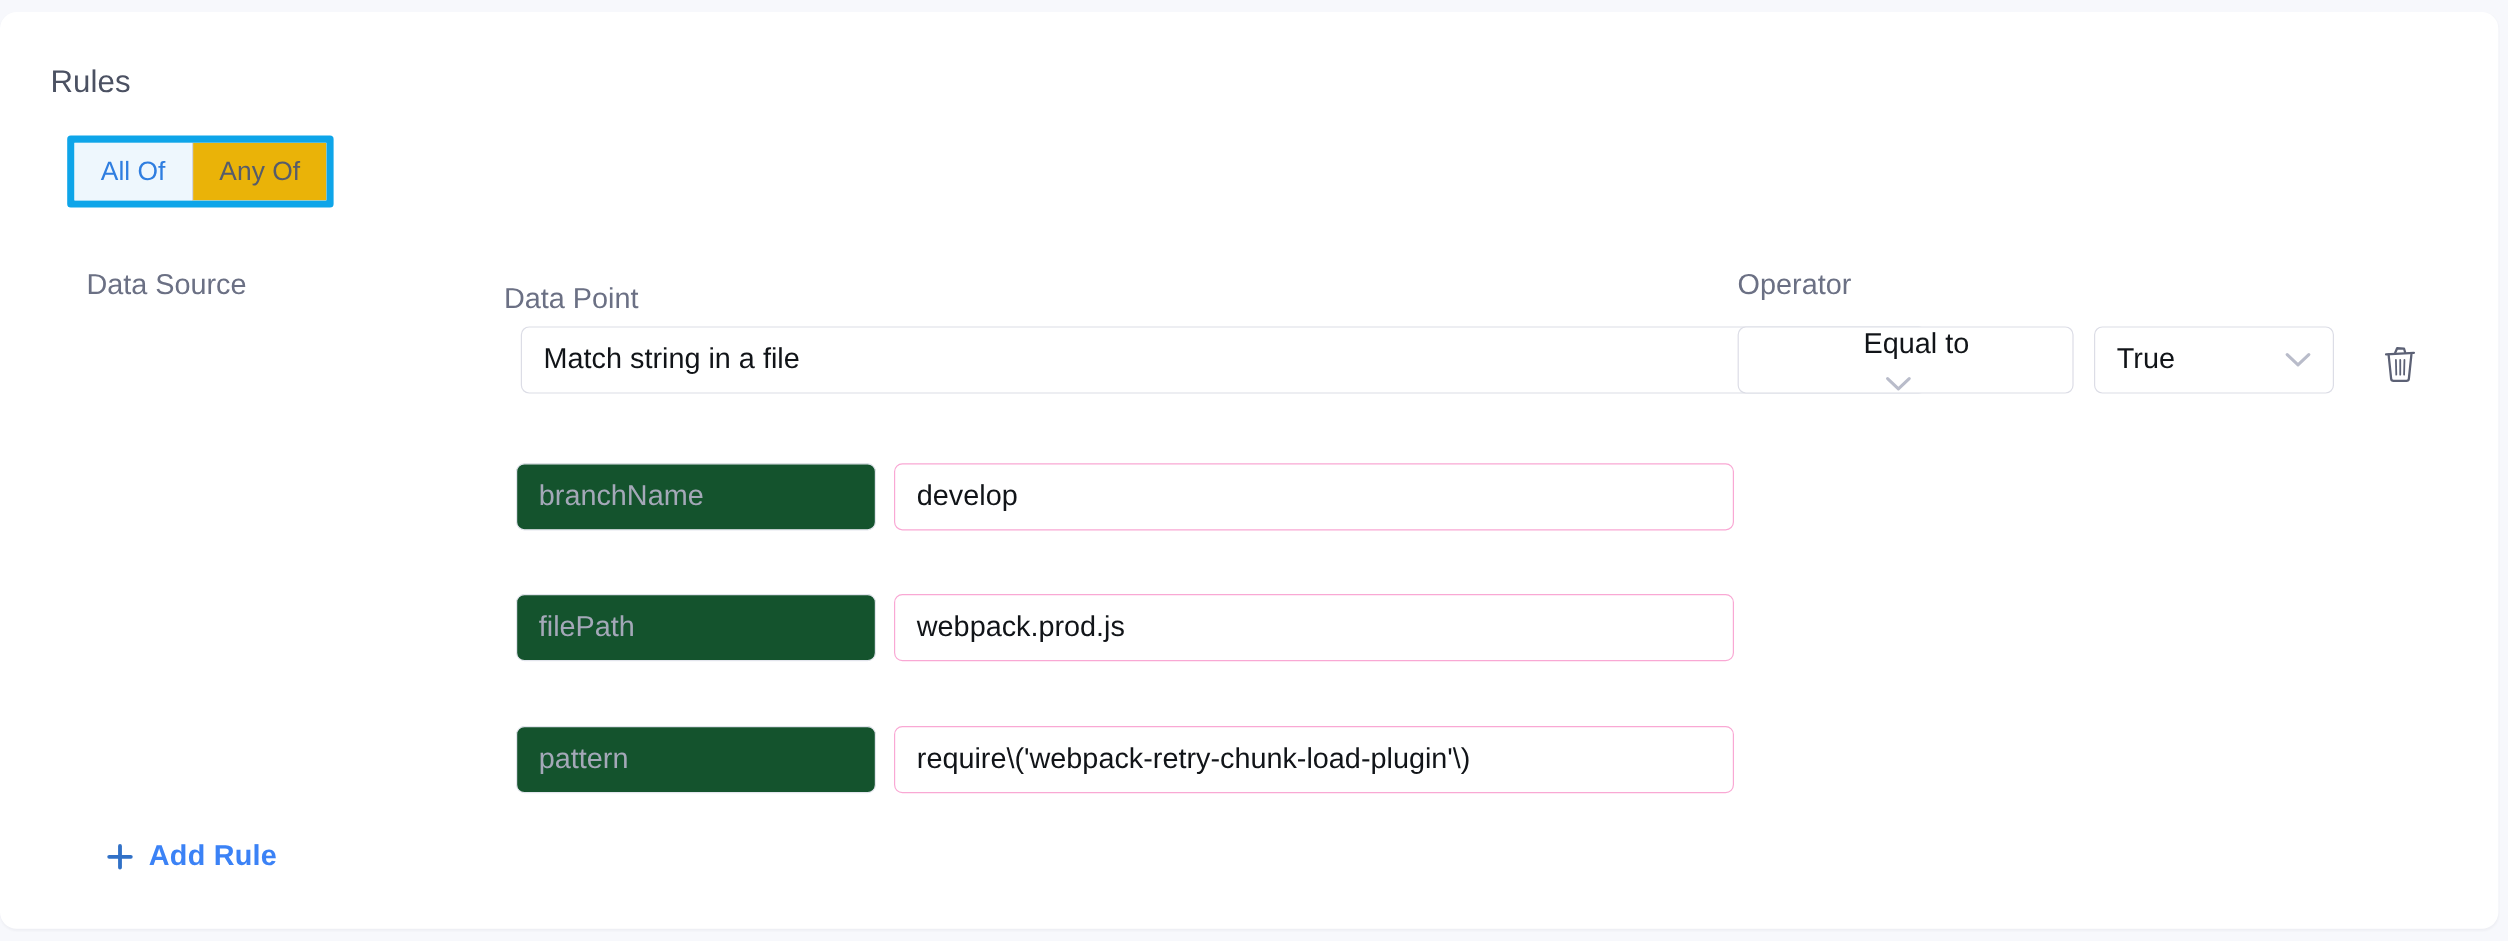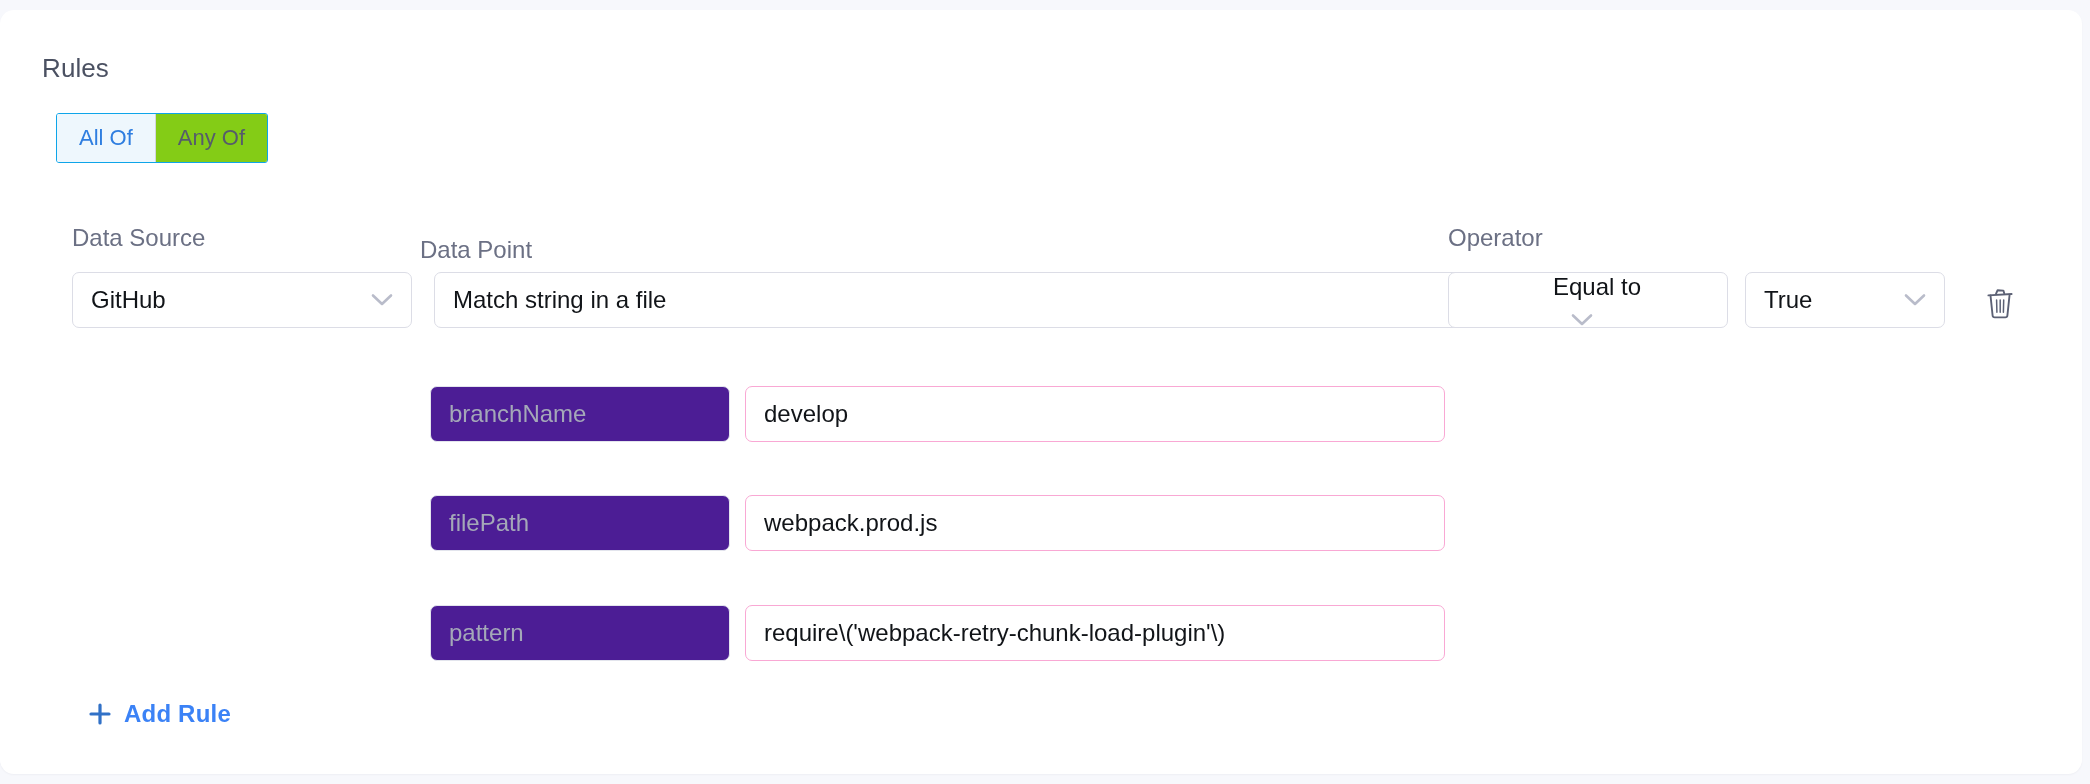--- a/index.html
+++ b/index.html
@@ -42,34 +42,34 @@
     color: #4b5162;
     letter-spacing: 0.1px;
   }
 
   
   .segmented {
     position: absolute;
     left: 56px;
     top: 103px;
     display: flex;
-    border: 1px solid #0ea5e9;
+    border: 6px solid #0ea5e9;
     border-radius: 3px;
     overflow: hidden;
     height: 48px;
   }
   .seg-btn {
     display: flex;
     align-items: center;
     justify-content: center;
     height: 48px;
     padding: 0 22px;
     font-size: 22px;
     color: #565c6b;
-    background: #84cc16;
+    background: #eab308;
     border: none;
     cursor: pointer;
     box-sizing: border-box;
     font-family: "Liberation Sans", sans-serif;
   }
   .seg-btn + .seg-btn {
     border-left: 1px solid #d2d6de;
   }
   .seg-btn.active {
     background: #eef7fd;
@@ -143,21 +143,21 @@
   .param-row {
     position: absolute;
     height: 56px;
   }
   .param-key {
     position: absolute;
     left: 0;
     top: 0;
     width: 300px;
     height: 56px;
-    background: #4c1d95;
+    background: #14532d;
     border: 1px solid #e3e5ed;
     border-radius: 7px;
     box-sizing: border-box;
     display: flex;
     align-items: center;
     padding-left: 18px;
     font-size: 24px;
     color: #a4a8b8;
   }
   .param-value {
@@ -223,28 +223,20 @@
 
     <div class="segmented">
       <button class="seg-btn active">All Of</button>
       <button class="seg-btn">Any Of</button>
     </div>
 
     <div class="col-label lbl-datasource">Data Source</div>
     <div class="col-label lbl-datapoint">Data Point</div>
     <div class="col-label lbl-operator">Operator</div>
 
-    <div class="select sel-datasource">
-      <span class="sel-value">GitHub</span>
-      <span class="chev">
-        <svg width="22" height="14" viewBox="0 0 22 14" fill="none" xmlns="http://www.w3.org/2000/svg">
-          <path d="M2 2.5 L11 11 L20 2.5" stroke="#b9bcca" stroke-width="2.6" stroke-linecap="round" stroke-linejoin="round"></path>
-        </svg>
-      </span>
-    </div>
 
     <div class="select sel-datapoint">
       <span class="sel-value">Match string in a file</span>
       <span class="chev">
         <svg width="22" height="14" viewBox="0 0 22 14" fill="none" xmlns="http://www.w3.org/2000/svg">
           <path d="M2 2.5 L11 11 L20 2.5" stroke="#b9bcca" stroke-width="2.6" stroke-linecap="round" stroke-linejoin="round"></path>
         </svg>
       </span>
     </div>
 

